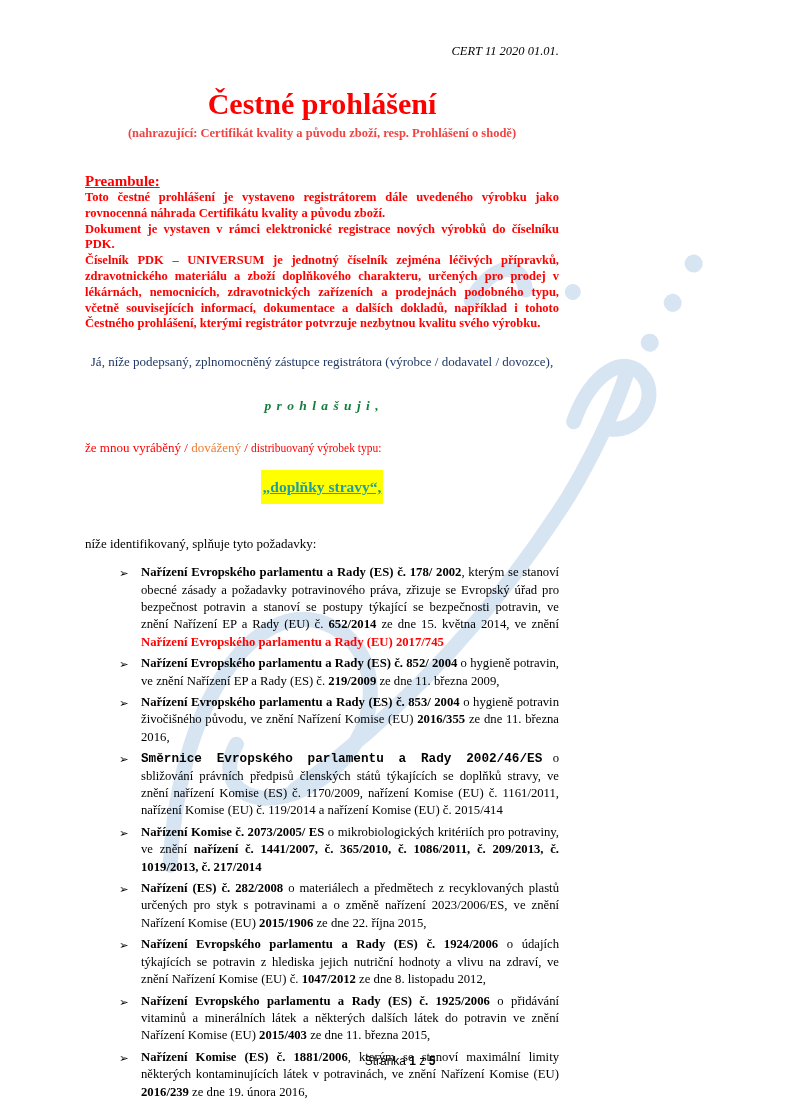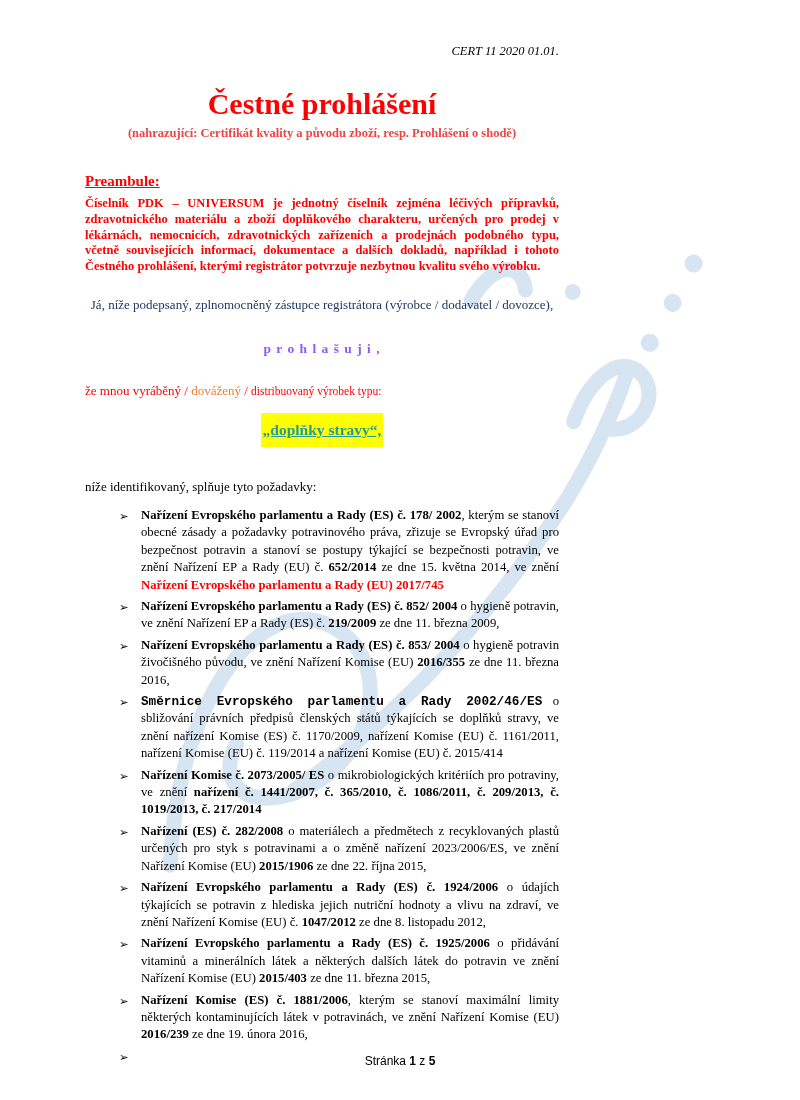--- a/index.html
+++ b/index.html
@@ -40,42 +40,42 @@
     font-weight:bold;
     font-size:12.5px;
     margin-top:5px;
   }
   .preamble-h {
     color:#ff0000;
     font-weight:bold;
     font-size:15px;
     text-decoration:underline;
     margin-top:32px;
-    margin-bottom:6px;
   }
   .preamble p {
     color:#ff0000;
     font-weight:bold;
     font-size:12.5px;
     line-height:15.8px;
     text-align:justify;
   }
   .intro {
     text-align:center;
     color:#1f3864;
     font-size:13px;
     margin-top:22px;
   }
   .verb {
     text-align:center;
-    color:#8b5cf6;
+    color:#15803d;
     font-weight:bold;
     font-size:13.5px;
     letter-spacing:1px;
     margin-top:28px;
+    font-style:italic;
   }
   .product-line {
     font-size:13px;
     margin-top:26px;
   }
   .product-type-wrap {
     text-align:center;
     margin-top:14px;
   }
   .product-type {
@@ -142,20 +142,22 @@
 
 <div class="page">
 
   <div class="doc-ref">CERT 11 2020 01.01.</div>
 
   <h1 class="title">Čestné prohlášení</h1>
   <div class="subtitle">(nahrazující: Certifikát kvality a původu zboží, resp. Prohlášení o shodě)</div>
 
   <div class="preamble-h">Preambule:</div>
   <div class="preamble">
+    <p>Toto čestné prohlášení je vystaveno registrátorem dále uvedeného výrobku jako rovnocenná náhrada Certifikátu kvality a původu zboží.</p>
+    <p>Dokument je vystaven v rámci elektronické registrace nových výrobků do číselníku PDK.</p>
     <p>Číselník PDK – UNIVERSUM je jednotný číselník zejména léčivých přípravků, zdravotnického materiálu a zboží doplňkového charakteru, určených pro prodej v lékárnách, nemocnicích, zdravotnických zařízeních a prodejnách podobného typu, včetně souvisejících informací, dokumentace a dalších dokladů, například i tohoto Čestného prohlášení, kterými registrátor potvrzuje nezbytnou kvalitu svého výrobku.</p>
   </div>
 
   <div class="intro">Já, níže podepsaný, zplnomocněný zástupce registrátora (výrobce / dodavatel / dovozce),</div>
   <div class="verb">p r o h l a š u j i ,</div>
 
   <div class="product-line"><span style="color: rgb(255, 0, 0);">že mnou vyráběný </span><span style="color: rgb(255, 0, 0);">/ </span><span style="color: rgb(237, 125, 49);">dovážený</span><span style="color: rgb(255, 0, 0);">  / </span><span style="color: rgb(255, 0, 0); font-size: 11.5px;">distribuovaný výrobek typu:</span></div>
 
   <div class="product-type-wrap">
     <span class="product-type">„doplňky stravy“,</span>

